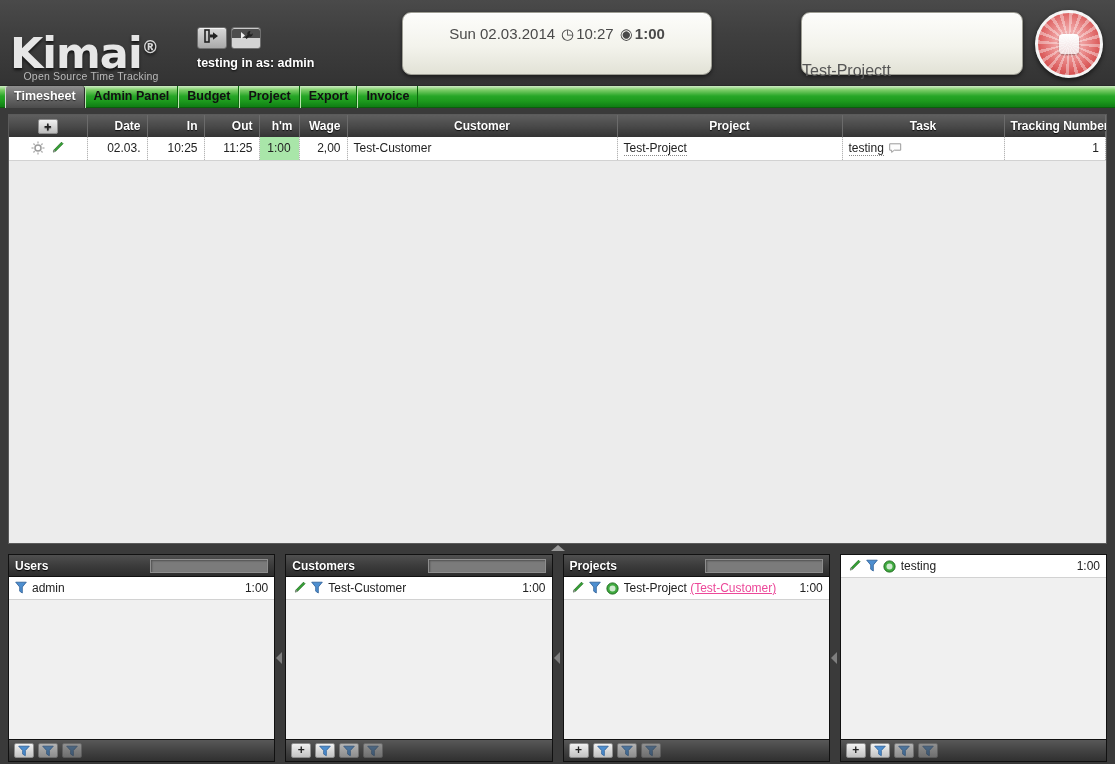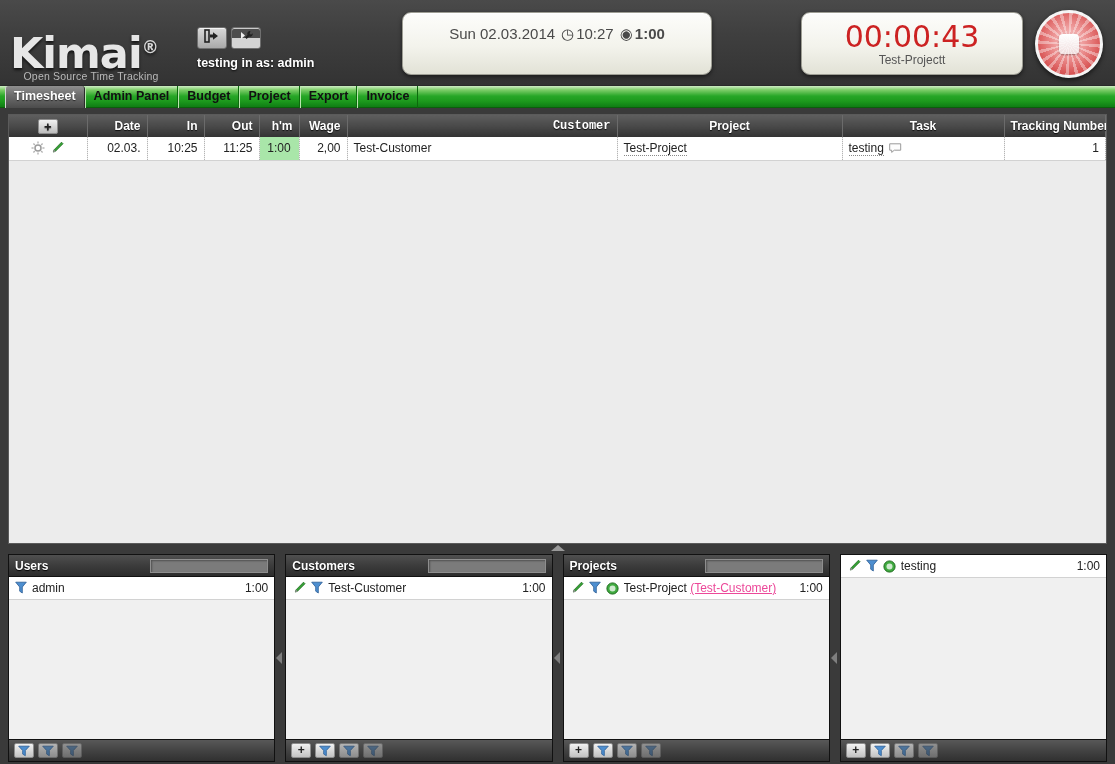--- a/index.html
+++ b/index.html
@@ -76,22 +76,22 @@
     border:1px solid #9e9e94;
     box-shadow: 0 2px 4px rgba(0,0,0,.5), inset 0 1px 0 #fff;
     cursor:pointer;
   }
   .timer-num {
     position:absolute; left:0; right:0; top:6px; text-align:center;
     font-size:30px; color:#cc2222; letter-spacing:0px;
     font-family:"DejaVu Sans",sans-serif;
   }
   .timer-proj {
-    position:absolute; left:0; right:0; top:40px; text-align:center;
-    font-size:12px; color:#555;
+    position:absolute; left:0; right:0; top:49px; 
+    font-size:16px; color:#555;
   }
   .recbtn {
     position:absolute; left:1035px; top:10px;
     width:68px; height:68px; border-radius:50%;
     background: radial-gradient(circle at 50% 45%, #f5cfcf 0%, #ef9e9e 30%, #e06a6a 58%, #d04545 80%, #b93232 100%);
     border:3px solid #f3f3f3;
     box-shadow:0 2px 5px rgba(0,0,0,.6);
     display:flex; align-items:center; justify-content:center;
     cursor:pointer;
   }
@@ -138,21 +138,21 @@
   }
   table.ts { width:100%; border-collapse:collapse; table-layout:fixed; }
   table.ts thead th {
     height:22px;
     background: linear-gradient(to bottom,#5e5e5e 0%, #4a4a4a 50%, #333 100%);
     color:#fff; font-size:12px; font-weight:bold;
     text-shadow:0 1px 1px rgba(0,0,0,.8);
     border-right:1px solid #6b6b6b;
     padding:0 6px; text-align:right; white-space:nowrap;
   }
-  table.ts thead th.l { text-align:right;font-family:Liberation Mono, monospace; }
+  table.ts thead th.l { text-align:center; }
   table.ts thead th.c { text-align:center; }
   .plusbtn {
     display:inline-block; width:20px; height:15px; line-height:13px;
     border-radius:2px; text-align:center; font-size:13px; font-weight:bold;
     color:#222; border:1px solid #8d8d8d;
     background: linear-gradient(to bottom,#f2f2f2,#bdbdbd);
     cursor:pointer;
   }
   table.ts tbody td {
     height:23px; background:#fff; font-size:12px; color:#222;
@@ -268,21 +268,20 @@
     </div>
   </div>
 
   <div class="daterange">
     <div class="dr-sub">
       <span>Sun 02.03.2014</span><span class="gl">◷</span><span>10:27</span><span class="gl">◉</span><span class="b">1:00</span>
     </div>
   </div>
 
   <div class="timerbox">
-    <div class="timer-num">00:00:43</div>
     <div class="timer-proj">Test-Projectt</div>
   </div>
 
   <div class="recbtn">
     <div class="ray"></div>
     <div class="sq"></div>
   </div>
 </div>
 
 <div class="tabbar">

